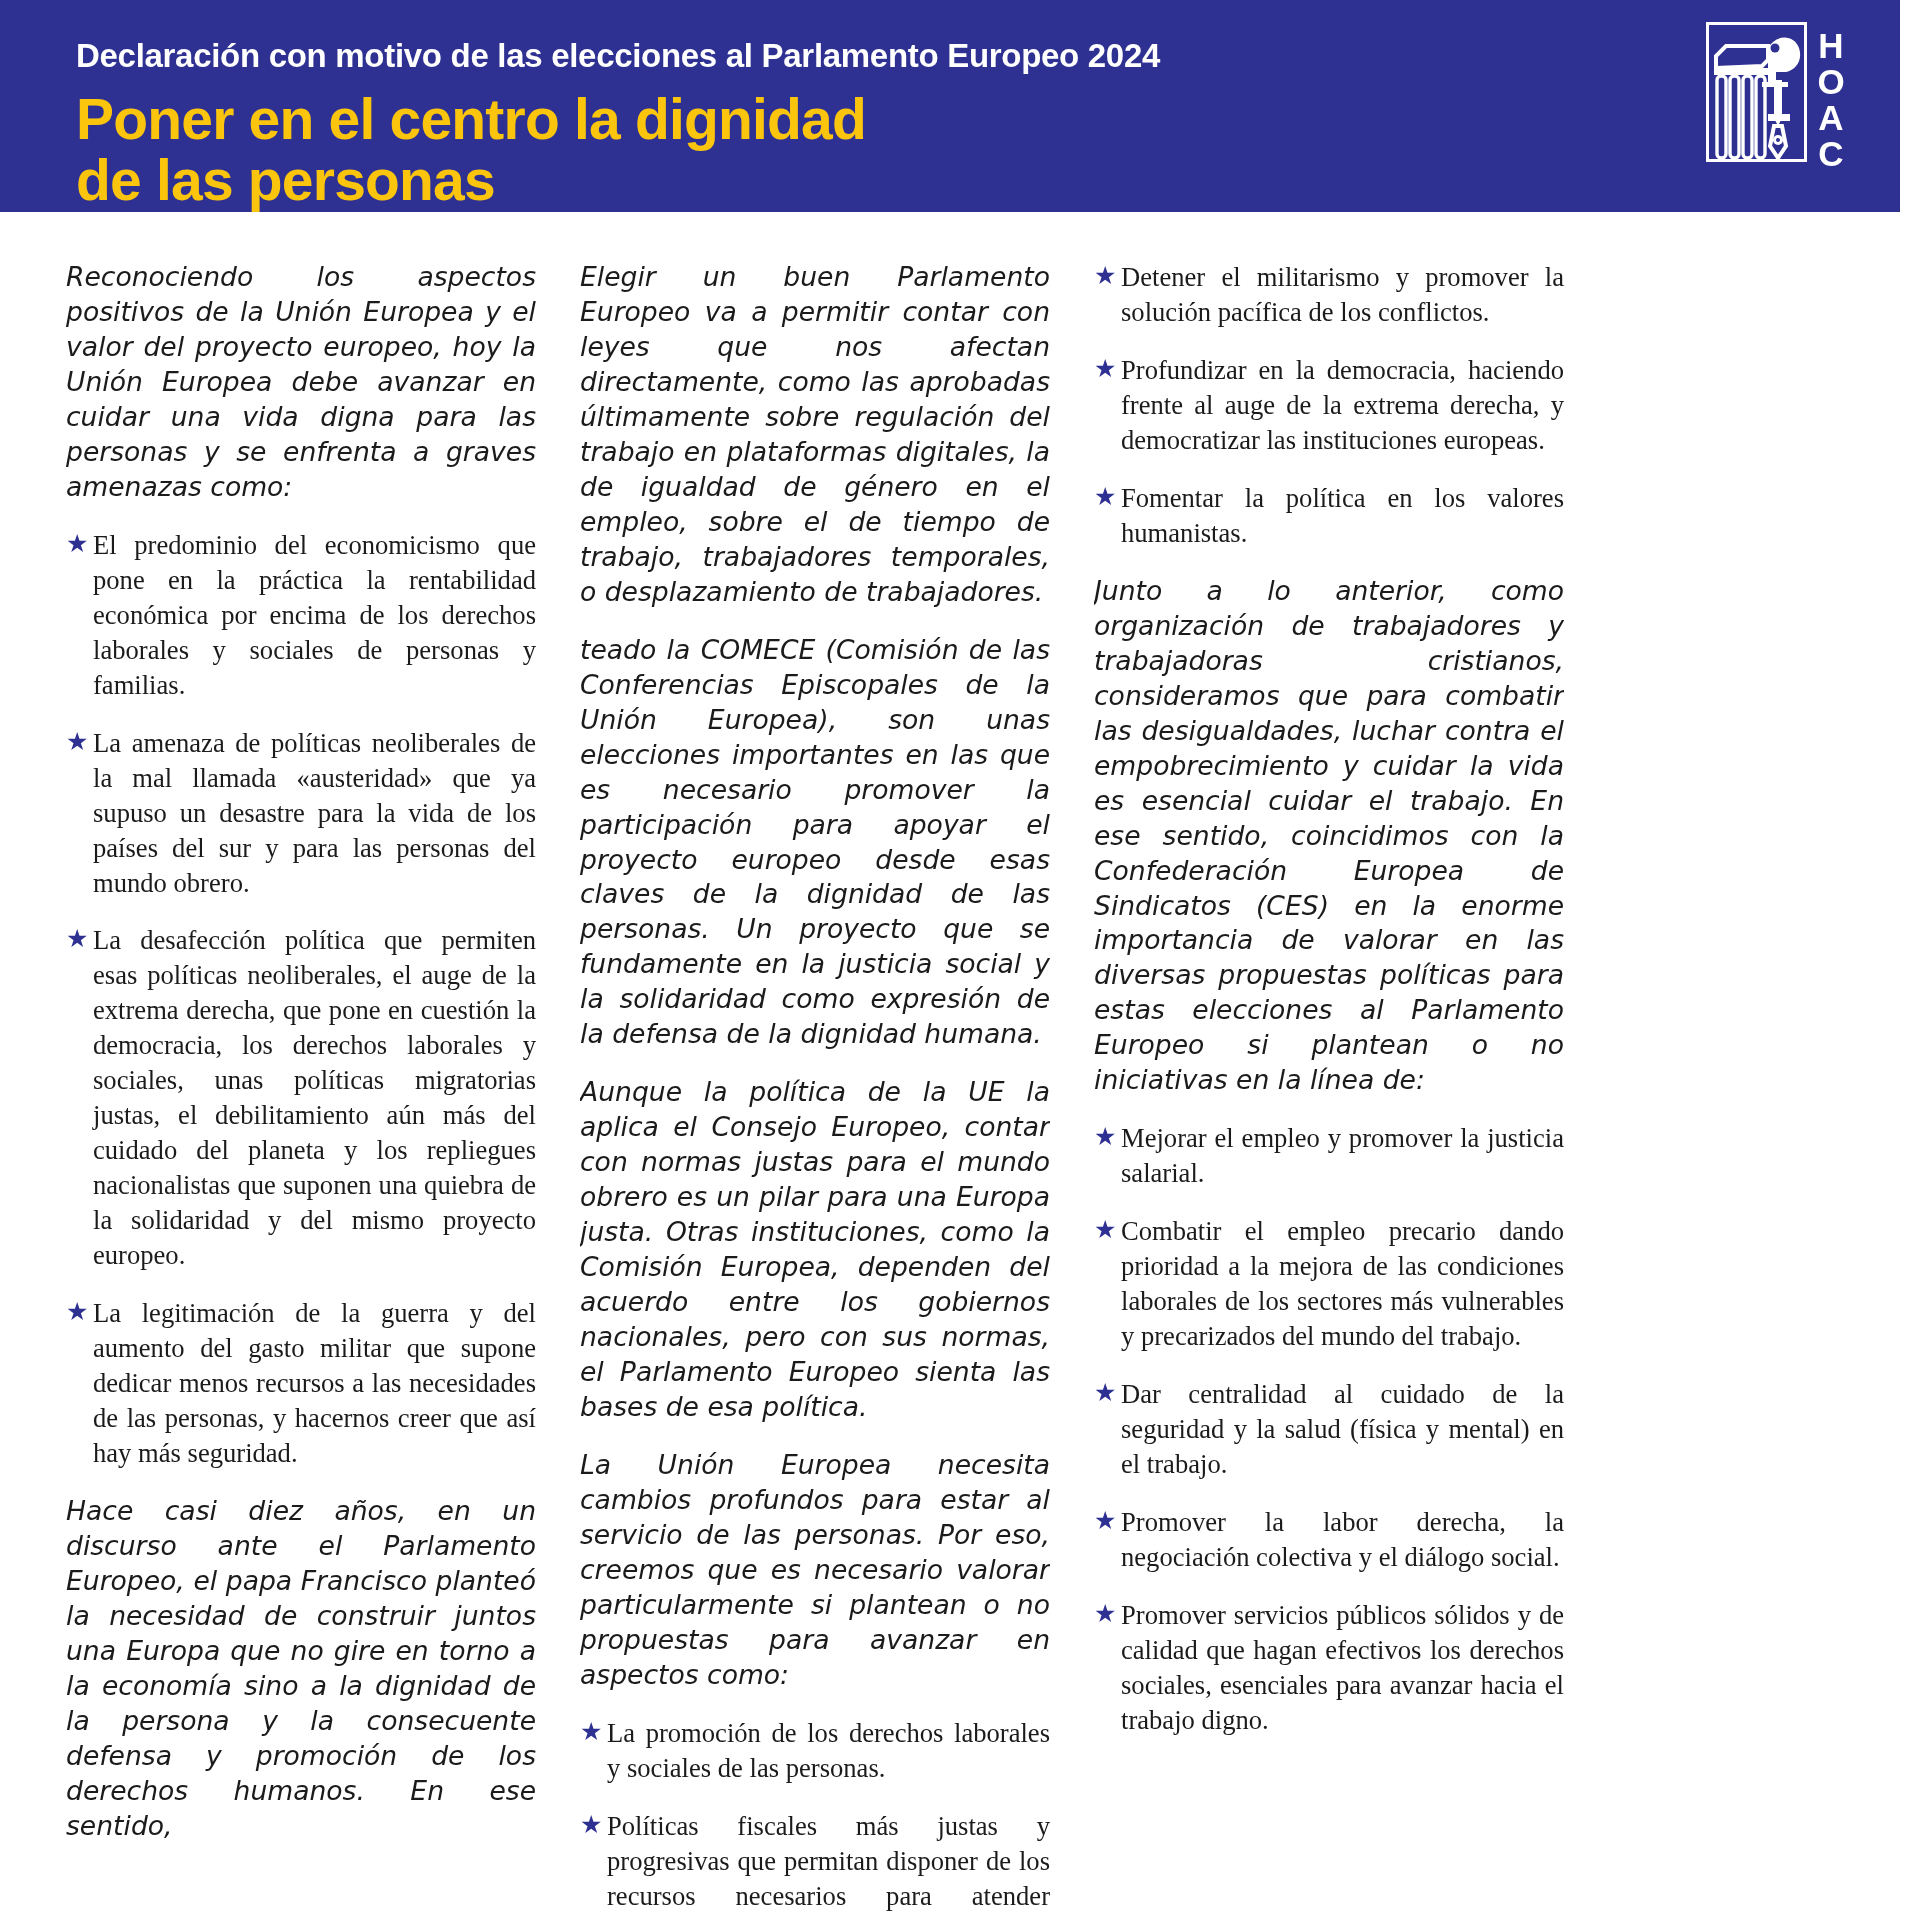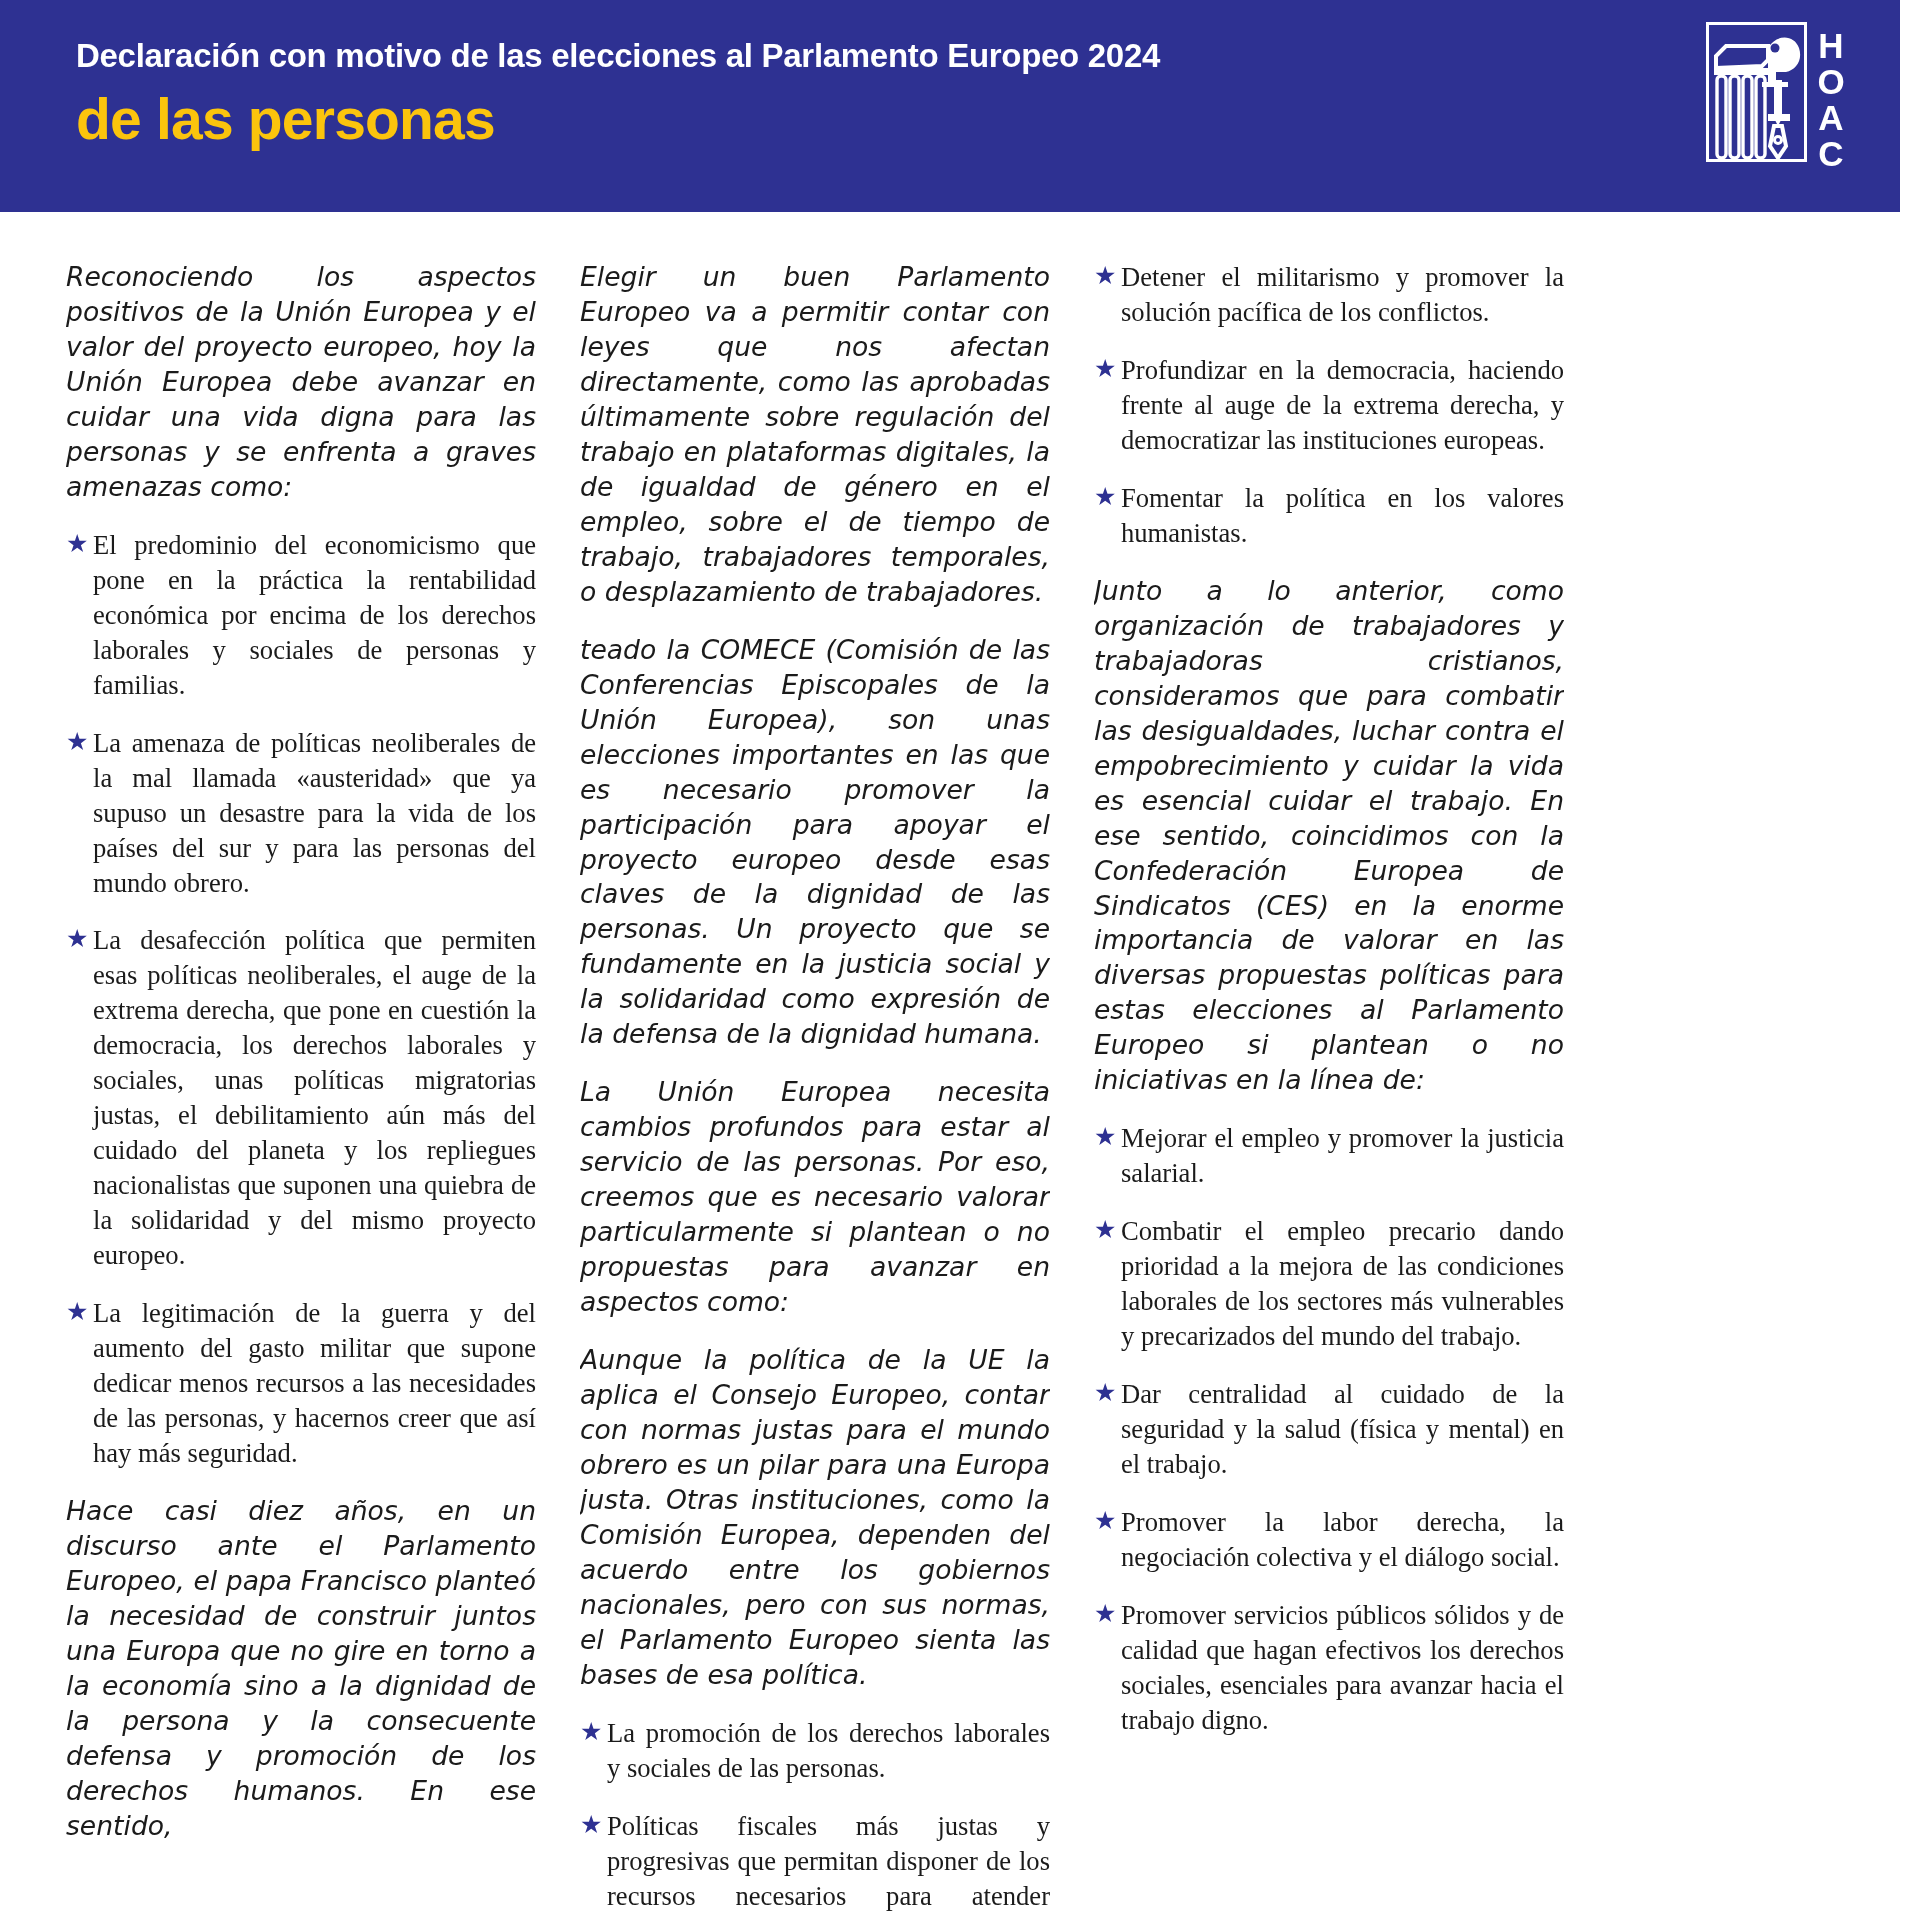--- a/index.html
+++ b/index.html
@@ -133,20 +133,21 @@
 </style>
 </head>
 <body>
 
 <div class="page">
 
   <header class="header">
     <div class="header-text">
       <div class="kicker">Declaración con motivo de las elecciones al Parlamento Europeo 2024</div>
       <h1 class="headline">
+        <span class="l1">Poner en el centro la dignidad</span>
         <span class="l2">de las personas</span>
       </h1>
     </div>
 
     <div class="logo-wrap">
       <div class="logo-box">
         <svg width="148" height="140" viewBox="0 0 148 140">
 
           <rect x="1.5" y="1.5" width="98" height="137" fill="none" stroke="#ffffff" stroke-width="3"></rect>
 
@@ -208,22 +209,22 @@
         <span class="star">★</span>
         <span class="btext">La legitimación de la guerra y del aumento del gasto militar que supone dedicar menos recursos a las necesidades de las personas, y hacernos creer que así hay más seguridad.</span>
       </div>
 
       <p class="para">Hace casi diez años, en un discurso ante el Parlamento Europeo, el papa Francisco planteó la necesidad de construir juntos una Europa que no gire en torno a la economía sino a la dignidad de la persona y la consecuente defensa y promoción de los derechos humanos. En ese sentido,</p>
     </section>
 
     <section class="col">
       <p class="para">Elegir un buen Parlamento Europeo va a permitir contar con leyes que nos afectan directamente, como las aprobadas últimamente sobre regulación del trabajo en plataformas digitales, la de igualdad de género en el empleo, sobre el de tiempo de trabajo, trabajadores temporales, o desplazamiento de trabajadores.</p>
       <p class="para">teado la COMECE (Comisión de las Conferencias Episcopales de la Unión Europea), son unas elecciones importantes en las que es necesario promover la participación para apoyar el proyecto europeo desde esas claves de la dignidad de las personas. Un proyecto que se fundamente en la justicia social y la solidaridad como expresión de la defensa de la dignidad humana.</p>
+      <p class="para">Aunque la política de la UE la aplica el Consejo Europeo, contar con normas justas para el mundo obrero es un pilar para una Europa justa. Otras instituciones, como la Comisión Europea, dependen del acuerdo entre los gobiernos nacionales, pero con sus normas, el Parlamento Europeo sienta las bases de esa política.</p>
       <p class="para">La Unión Europea necesita cambios profundos para estar al servicio de las personas. Por eso, creemos que es necesario valorar particularmente si plantean o no propuestas para avanzar en aspectos como:</p>
-      <p class="para">Aunque la política de la UE la aplica el Consejo Europeo, contar con normas justas para el mundo obrero es un pilar para una Europa justa. Otras instituciones, como la Comisión Europea, dependen del acuerdo entre los gobiernos nacionales, pero con sus normas, el Parlamento Europeo sienta las bases de esa política.</p>
 
       <div class="bullet">
         <span class="star">★</span>
         <span class="btext">La promoción de los derechos laborales y sociales de las personas.</span>
       </div>
 
       <div class="bullet">
         <span class="star">★</span>
         <span class="btext">Políticas fiscales más justas y progresivas que permitan disponer de los recursos necesarios para atender debidamente las necesidades</span>
       </div>

